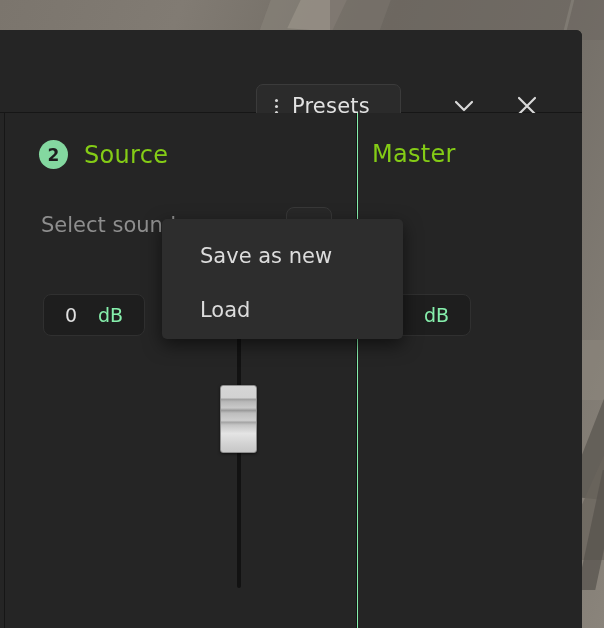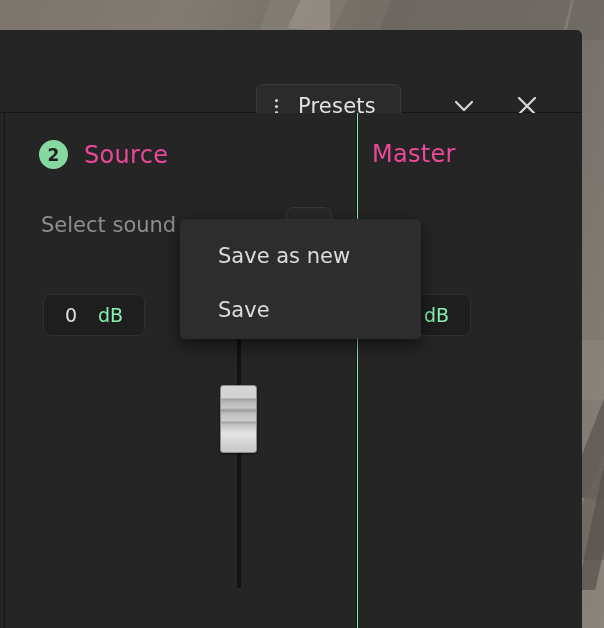--- a/index.html
+++ b/index.html
@@ -77,21 +77,21 @@
   }
   #presets-button {
     position: absolute;
     left: 256px; top: 54px;
     width: 145px; height: 44px;
     border: 1px solid #3b3b3b;
     border-radius: 7px;
     background: #2b2b2b;
     display: flex; align-items: center;
     padding-left: 18px;
-    gap: 20px;
+    gap: 14px;
     cursor: pointer;
   }
   #presets-button .dots {
     display: flex; flex-direction: column;
     gap: 3px; align-items: center;
   }
   #presets-button .dots i {
     display: block; width: 3px; height: 3px;
     border-radius: 50%; background: #d8d8d8;
   }
@@ -137,21 +137,21 @@
   }
   #source-badge {
     width: 29px; height: 29px;
     border-radius: 50%;
     background: #84d8a0;
     color: #1d1d1d;
     font-size: 17px; font-weight: bold;
     display: flex; align-items: center; justify-content: center;
   }
   .channel-title {
-    color: #ec4899;
+    color: #84cc16;
     font-size: 24px;
     letter-spacing: .3px;
   }
   #master-channel .channel-head { left: 14px; top: 27px; }
 
   #select-sound-row {
     position: absolute;
     left: 36px; top: 100px;
     display: flex; align-items: center; gap: 14px;
     cursor: pointer;
@@ -231,21 +231,20 @@
   
   #presets-menu {
     position: absolute;
     left: 162px; top: 106px;
     width: 241px; height: 120px;
     background: #2d2d2d;
     border-radius: 5px;
     box-shadow: 0 6px 18px rgba(0,0,0,.55);
     z-index: 40;
     padding-top: 10px;
-    margin-left: 18px;
   }
   .menu-item {
     height: 54px;
     display: flex; align-items: center;
     padding-left: 38px;
     color: #dcdcdc;
     font-size: 21px;
     cursor: pointer;
   }
 </style>
@@ -342,17 +341,17 @@
 
       <div id="master-db-field" class="db-field">
         <span class="db-value">0</span>
         <span class="db-unit">dB</span>
       </div>
 
     </div>
 
     <div id="presets-menu">
       <div class="menu-item">Save as new</div>
-      <div class="menu-item">Save</div>
+      <div class="menu-item">Load</div>
     </div>
 
   </div>
 </div>
 
 </body></html>

